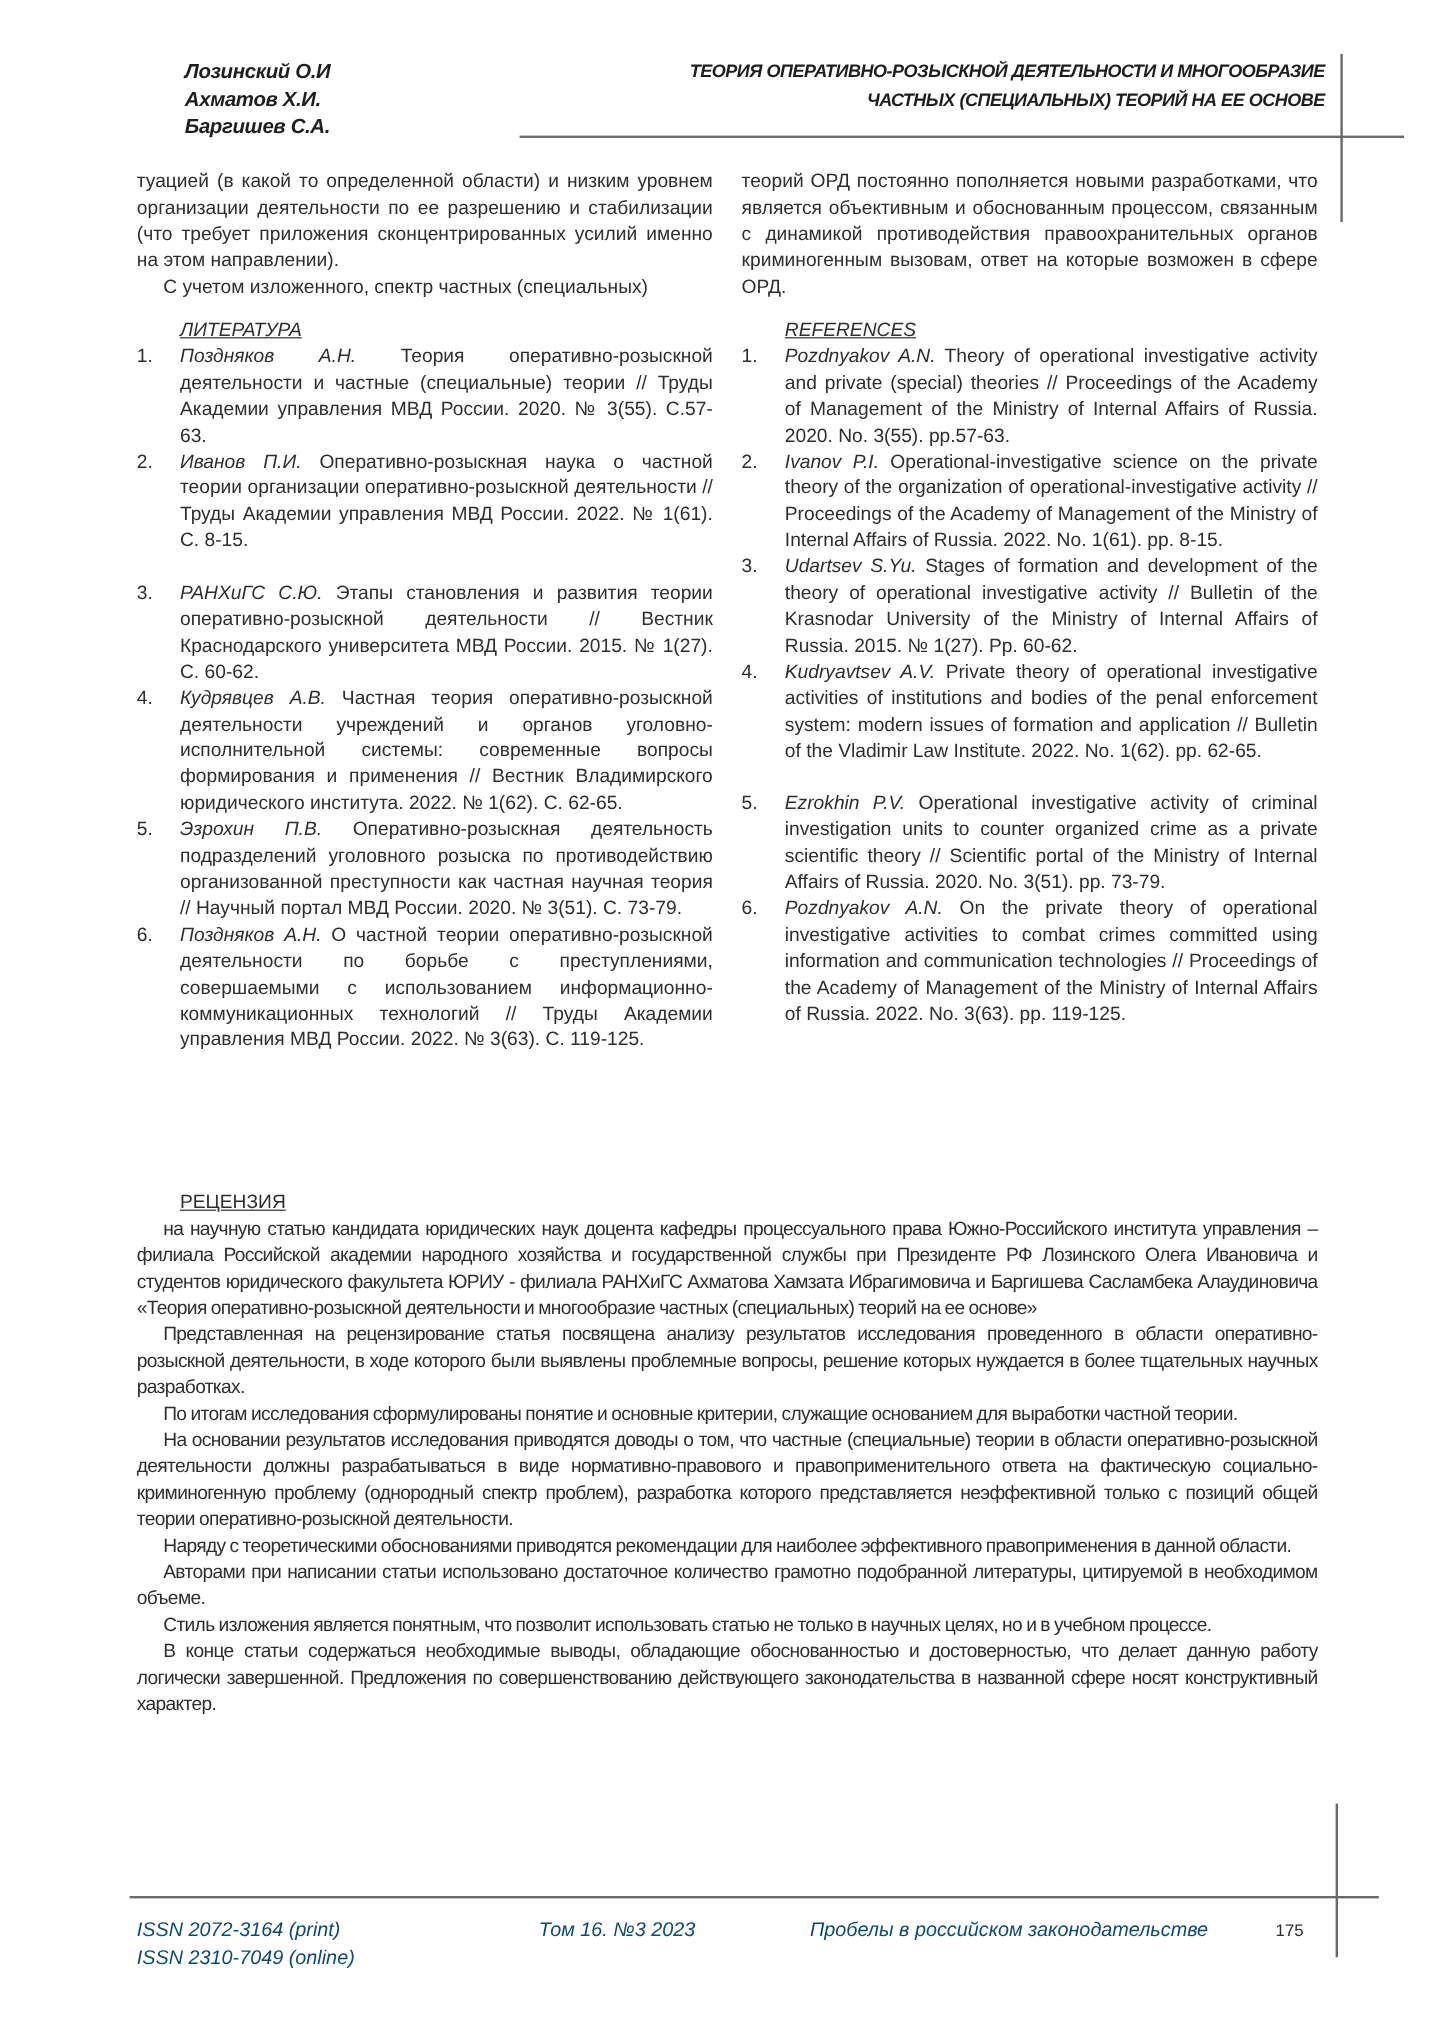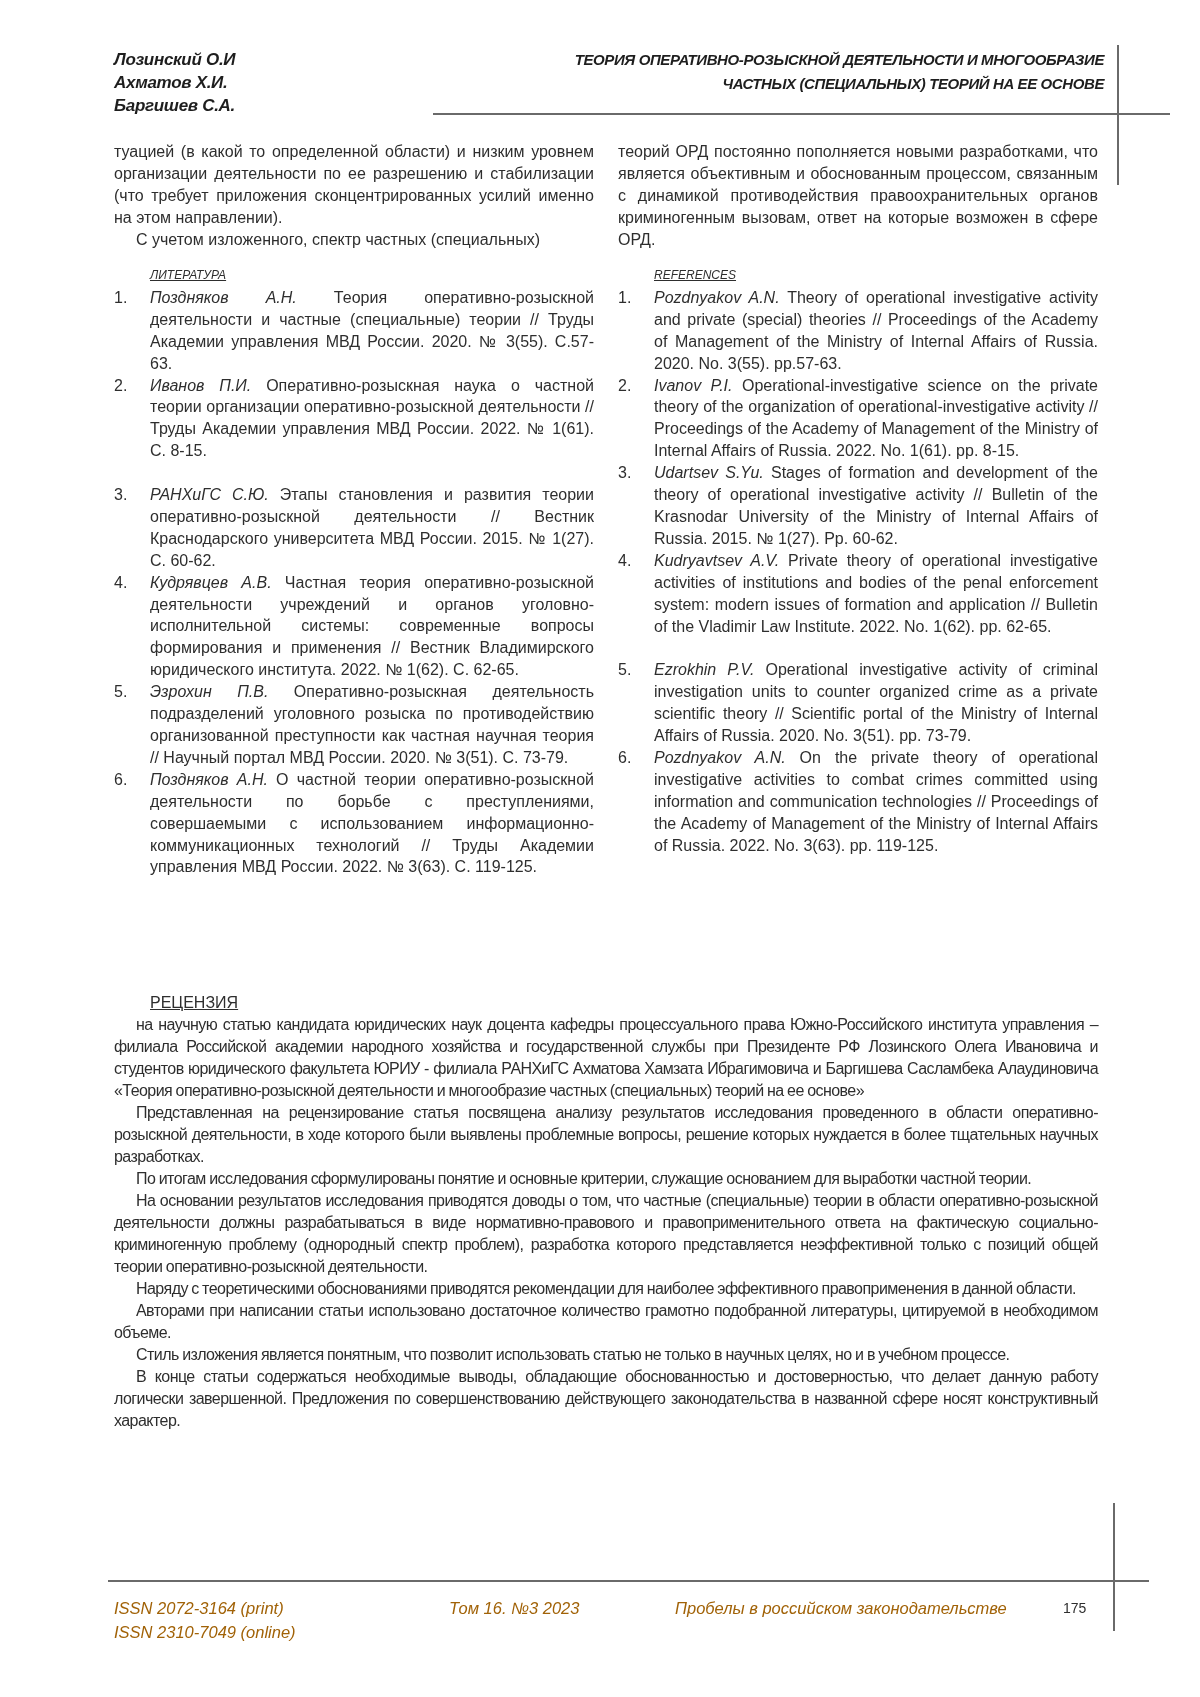--- a/index.html
+++ b/index.html
@@ -1,38 +1,38 @@
 <!DOCTYPE html>
 <html><head>
   <meta charset="utf-8">
   <style>
     html, body { margin: 0; padding: 0; background: #ffffff; }
     body { width: 1200px; height: 1697px; position: relative; overflow: hidden; color: #2b2b2b;
            font-family: "Liberation Sans", "DejaVu Sans", sans-serif; }
     .abs { position: absolute; }
     .authors { left: 114px; top: 48px; font-style: italic; font-weight: bold; font-size: 17px; line-height: 23px; color: #1e1e1e;
                font-family: "Liberation Sans Narrow", "Liberation Sans", sans-serif; }
-    .authors div { letter-spacing: -0.3px; }
+    .authors div { letter-spacing: -0.3px; margin-left: 40px; }
     .title { right: 96px; top: 48px; width: 680px; text-align: right; font-style: italic; font-weight: bold; font-size: 15px;
              line-height: 24px; color: #1e1e1e; letter-spacing: -0.4px; }
     .line { background: #6a6a6a; }
     .col { width: 480px; font-size: 16px; line-height: 21.9px; text-align: justify; color: #2e2e2e; }
     .col p { margin: 0; }
     .indent { text-indent: 22px; }
-    .ref-head { margin: 0 0 0 36px; font-style: italic; text-decoration: underline; font-size: 12px; line-height: 21.9px; }
+    .ref-head { margin: 0 0 0 36px; font-style: italic; text-decoration: underline; font-size: 16px; line-height: 21.9px; }
     ol.refs { list-style: none; margin: 0; padding: 0; }
     ol.refs li { position: relative; padding-left: 36px; text-align: justify; }
     ol.refs li .num { position: absolute; left: 0; top: 0; }
     ol.refs li .auth { font-style: italic; }
     .gap { height: 21.9px; }
     .review { left: 114px; top: 992px; width: 984px; font-size: 16px; line-height: 22px; color: #2e2e2e;
               letter-spacing: -0.55px; word-spacing: -0.5px; }
     .review p { margin: 0; text-align: justify; text-indent: 22px; }
     .review-head { margin: 0 0 0 36px; text-decoration: underline; font-size: 16px; letter-spacing: 0; }
-    .footer { top: 1596px; font-style: italic; font-size: 16.5px; line-height: 24px; color: #a16207; }
+    .footer { top: 1596px; font-style: italic; font-size: 16.5px; line-height: 24px; color: #0c4a6e; }
     .pagenum { top: 1596px; font-size: 14px; line-height: 24px; color: #2e2e2e; }
   </style>
 </head>
 <body>
 
 <div class="abs authors">
   <div>Лозинский О.И</div>
   <div>Ахматов Х.И.</div>
   <div>Баргишев С.А.</div>
 </div>

